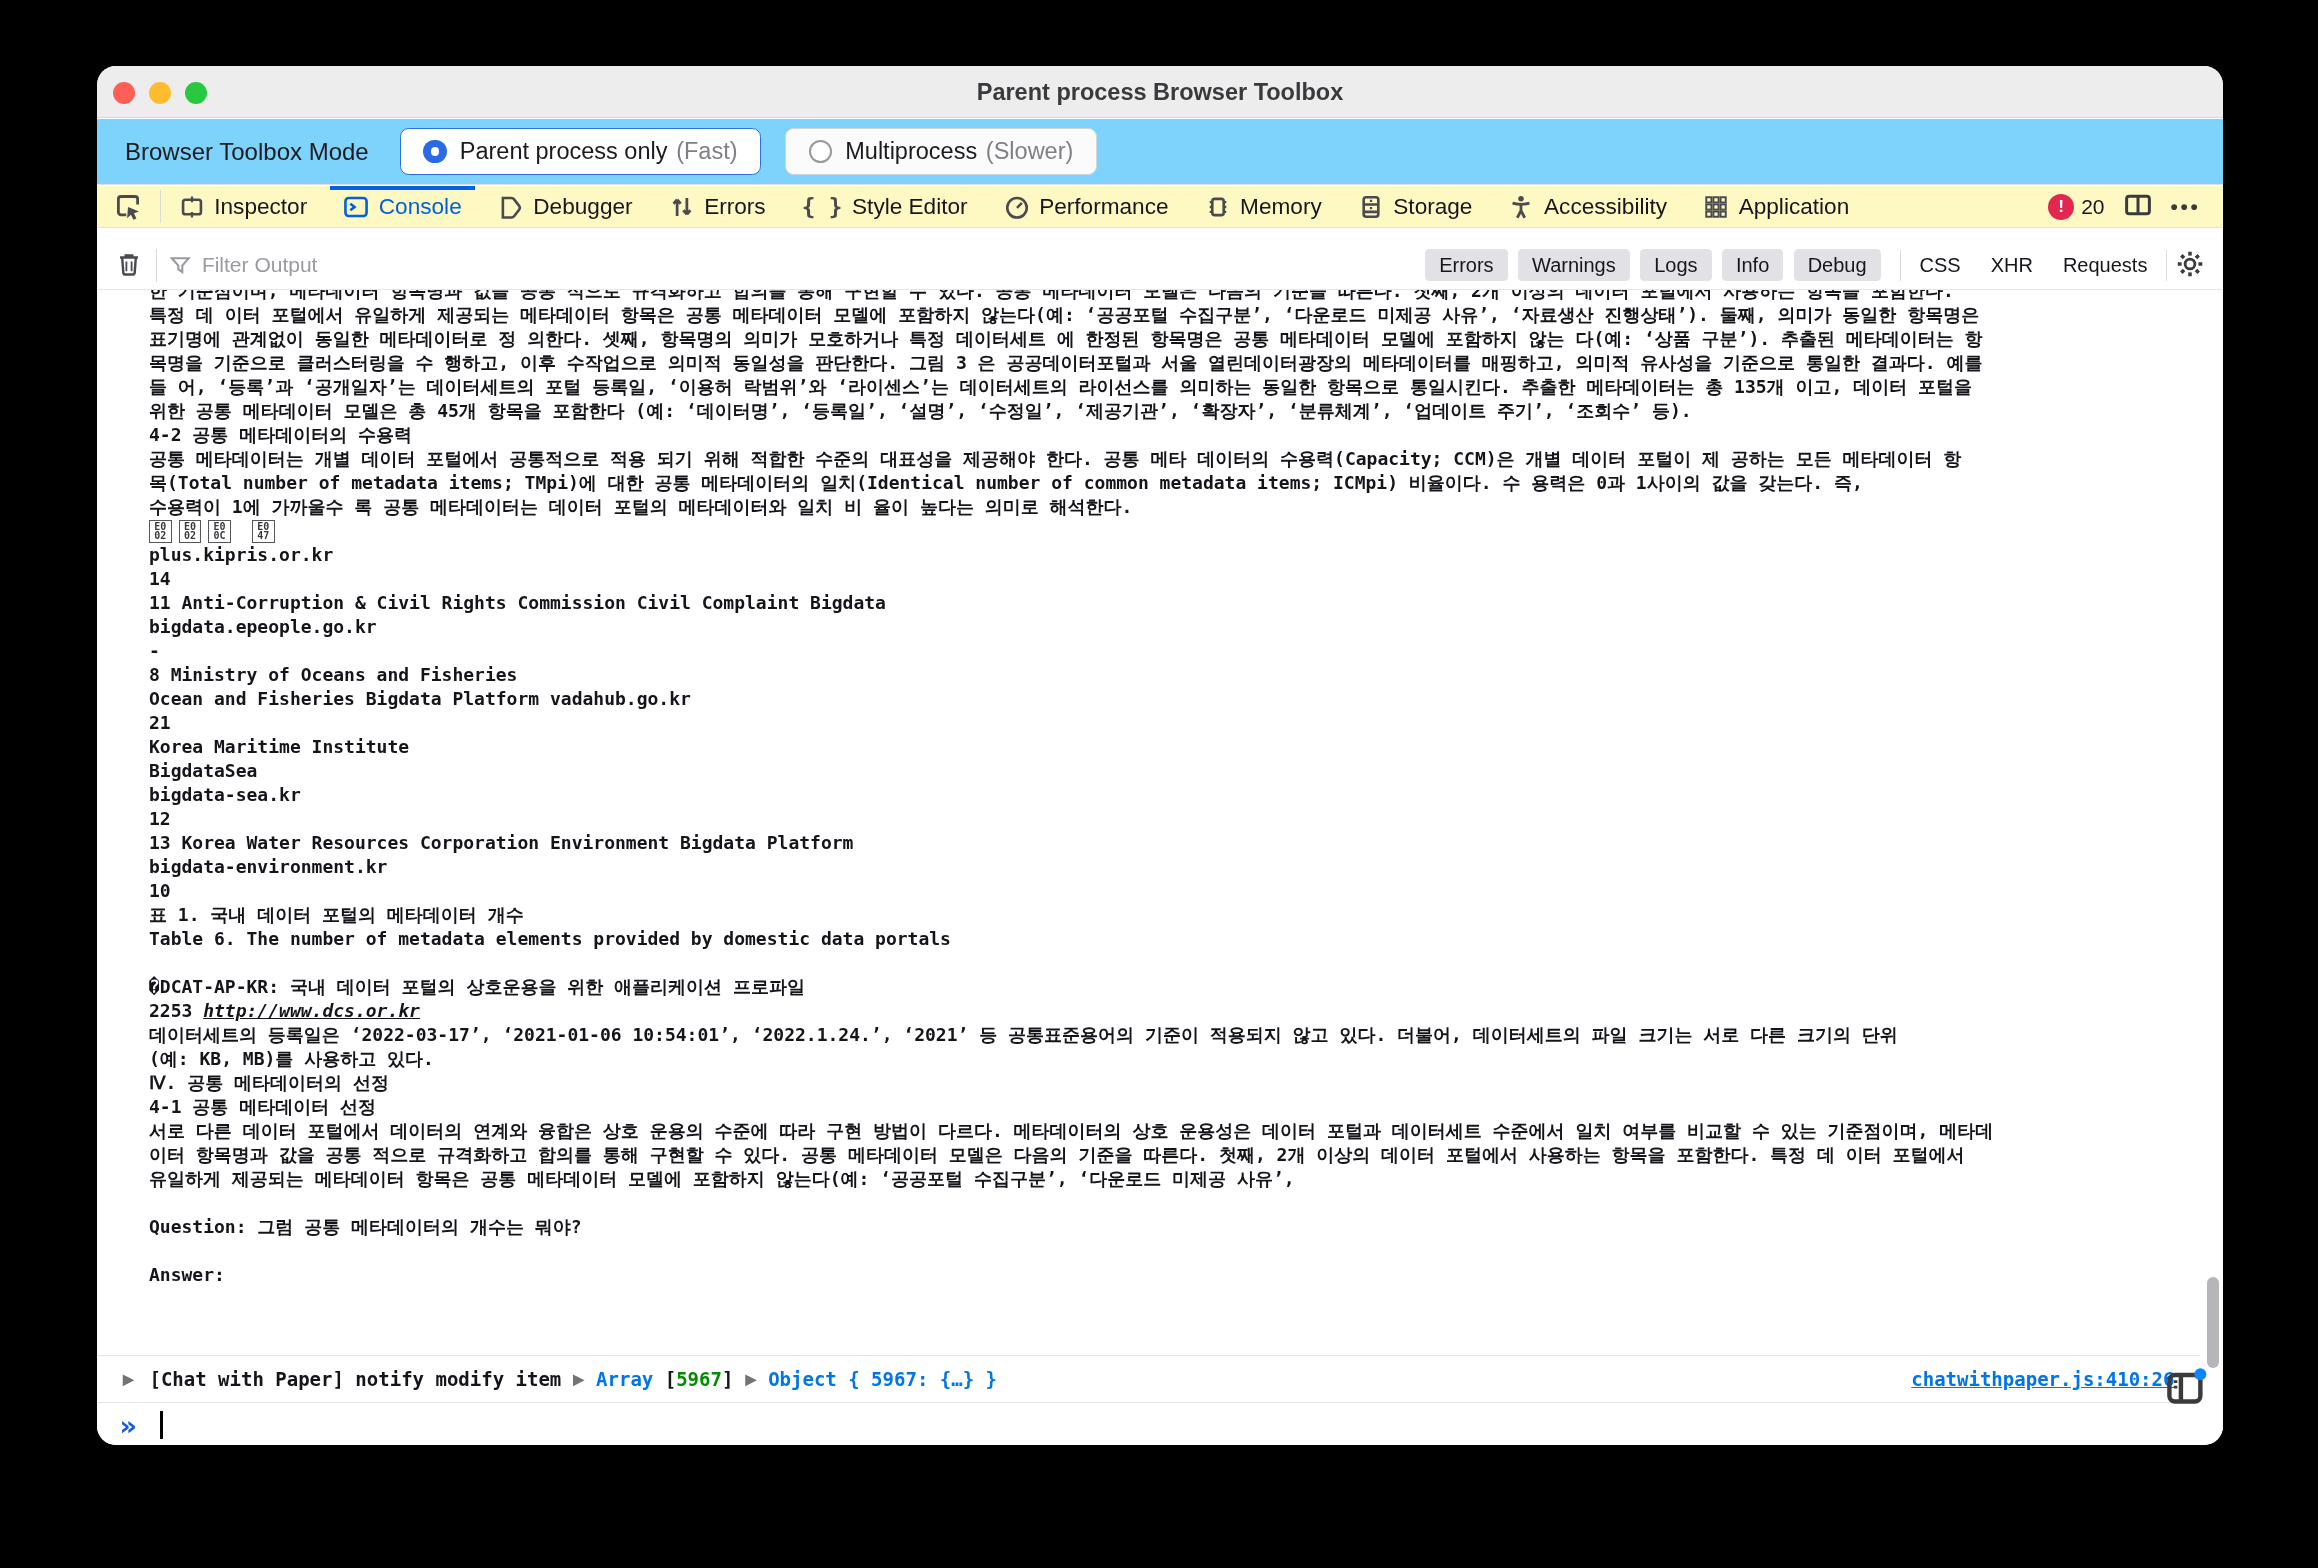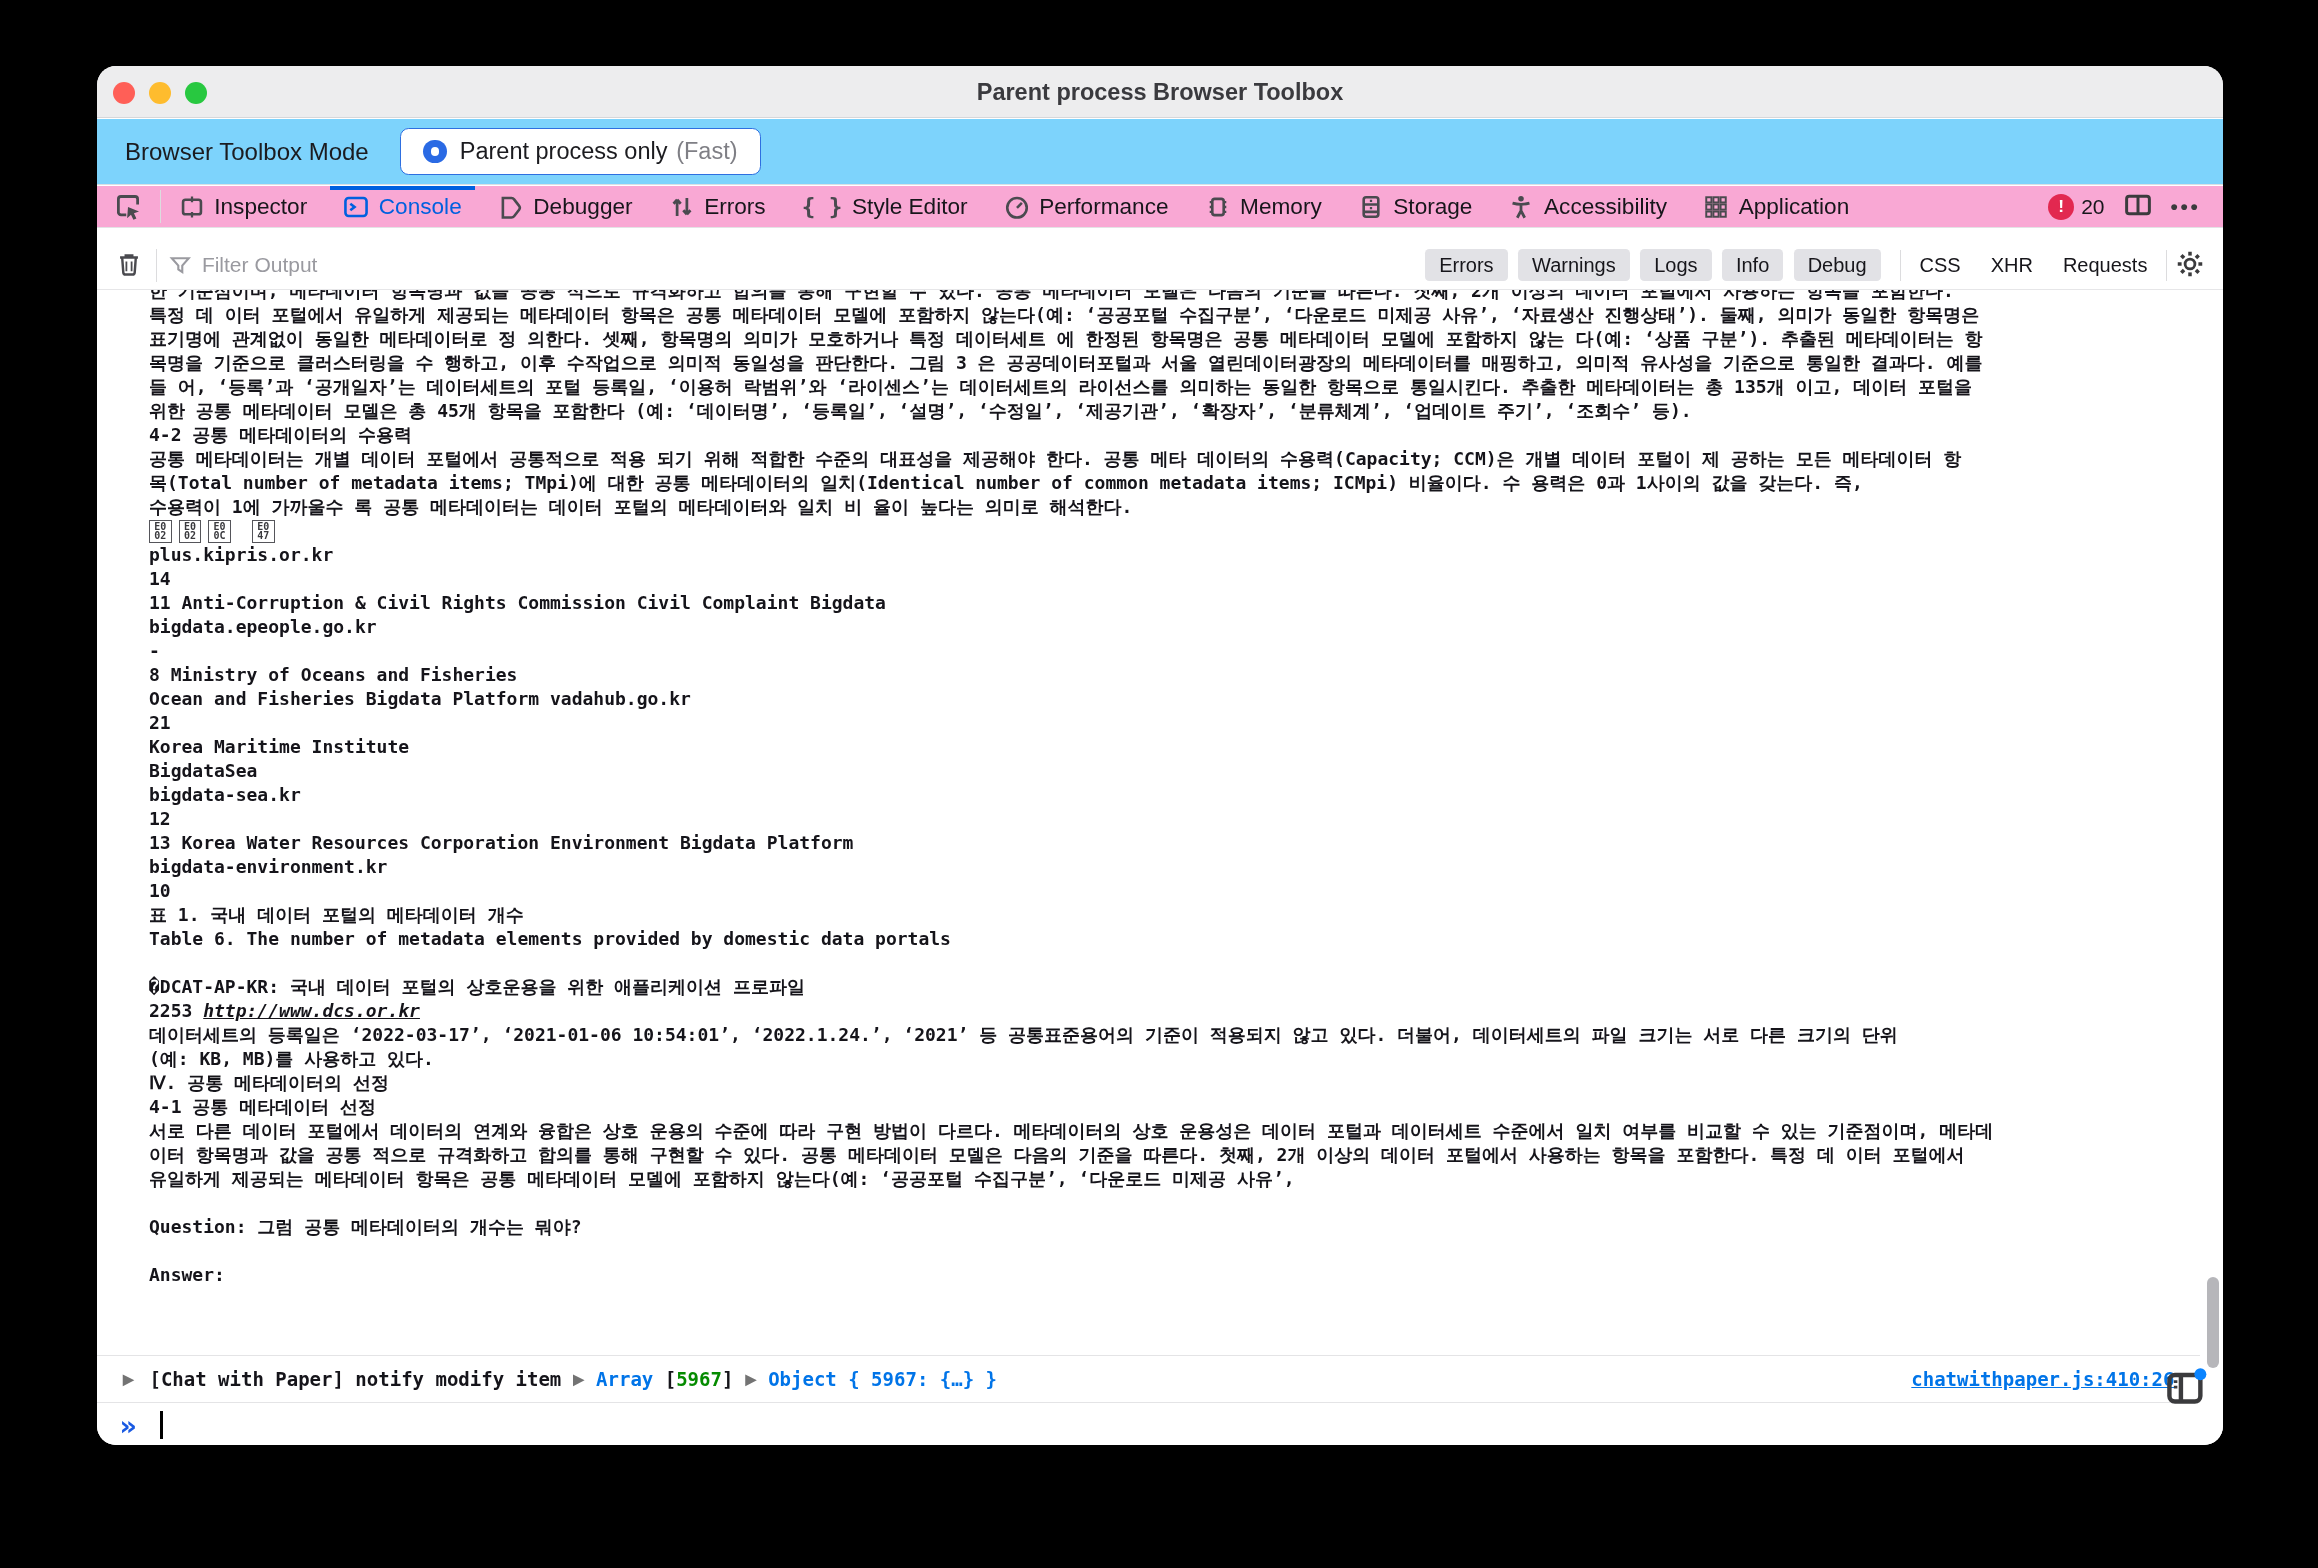--- a/index.html
+++ b/index.html
@@ -18,21 +18,21 @@
   .modelabel{margin-right:31px;}
   .pill{display:inline-flex;align-items:center;gap:13px;height:47px;padding:0 22.6px;border-radius:8.7px;font-size:23.5px;color:#1b1b1f;cursor:default;}
   .pill.sel{border:1.7px solid #2e6fe0;background:#fff;}
   .pill.unsel{border:1.7px solid #d3d3d7;background:#fbfbfc;margin-left:24px;}
   .radio{width:23.5px;height:23.5px;border-radius:50%;position:relative;flex:none;}
   .radio.on{background:#2a6ae4;}
   .radio.on::after{content:"";position:absolute;left:7.4px;top:7.4px;width:8.7px;height:8.7px;border-radius:50%;background:#fff;}
   .radio.off{border:2.6px solid #97979c;background:#fff;}
   .suffix{color:#7f7f85;margin-left:-4.3px;}
   
-  .tabbar{position:absolute;top:120px;left:0;right:0;height:42px;background:#f9a8d4;border-bottom:0.9px solid #e3e3e5;
+  .tabbar{position:absolute;top:120px;left:0;right:0;height:42px;background:#fef9c3;border-bottom:0.9px solid #e3e3e5;
           display:flex;align-items:center;}
   .iconbtn{display:flex;align-items:center;justify-content:center;height:100%;padding:0 17.4px;}
   .vdiv{width:0.9px;height:33px;background:#dcdcde;flex:none;}
   .tab{display:flex;align-items:center;gap:9.6px;padding:0 18px;height:100%;font-size:22.6px;color:#17161b;position:relative;white-space:nowrap;}
   .tab.active{color:#0060df;}
   .tab.active::before{content:"";position:absolute;top:0;left:5.2px;right:5.2px;height:4.3px;background:#0060df;}
   .tab svg{flex:none;}
   .braces{font-family:"DejaVu Sans Mono",monospace;font-size:22.6px;font-weight:700;color:#4a4a4f;}
   .tabbar-right{margin-left:auto;display:flex;align-items:center;gap:19px;padding-right:22.6px;}
   .badgegrp{display:flex;align-items:center;gap:7px;}
@@ -86,20 +86,25 @@
     </div>
     <div class="wtitle">Parent process Browser Toolbox</div>
   </div>
 
   <div class="modebar">
     <span class="modelabel">Browser Toolbox Mode</span>
     <span class="pill sel">
       <span class="radio on"></span>
       <span>Parent process only</span>
       <span class="suffix">(Fast)</span>
+    </span>
+    <span class="pill unsel">
+      <span class="radio off"></span>
+      <span>Multiprocess</span>
+      <span class="suffix">(Slower)</span>
     </span>
   </div>
 
   <div class="tabbar">
     <span class="iconbtn">
       <svg width="28" height="28" viewBox="0 0 16 16" fill="none" stroke="#4a4a4f" stroke-width="1.6">
         <path d="M13.5 6.5v-3a1.5 1.5 0 0 0-1.5-1.5H4A1.5 1.5 0 0 0 2.5 3.5V11A1.5 1.5 0 0 0 4 12.5h3"></path>
         <path d="M8 8l6.3 2.6-2.9 1 1.4 2.9-1.7.8-1.4-2.9-2.2 2z" fill="#4a4a4f" stroke="none"></path>
       </svg>
     </span>

